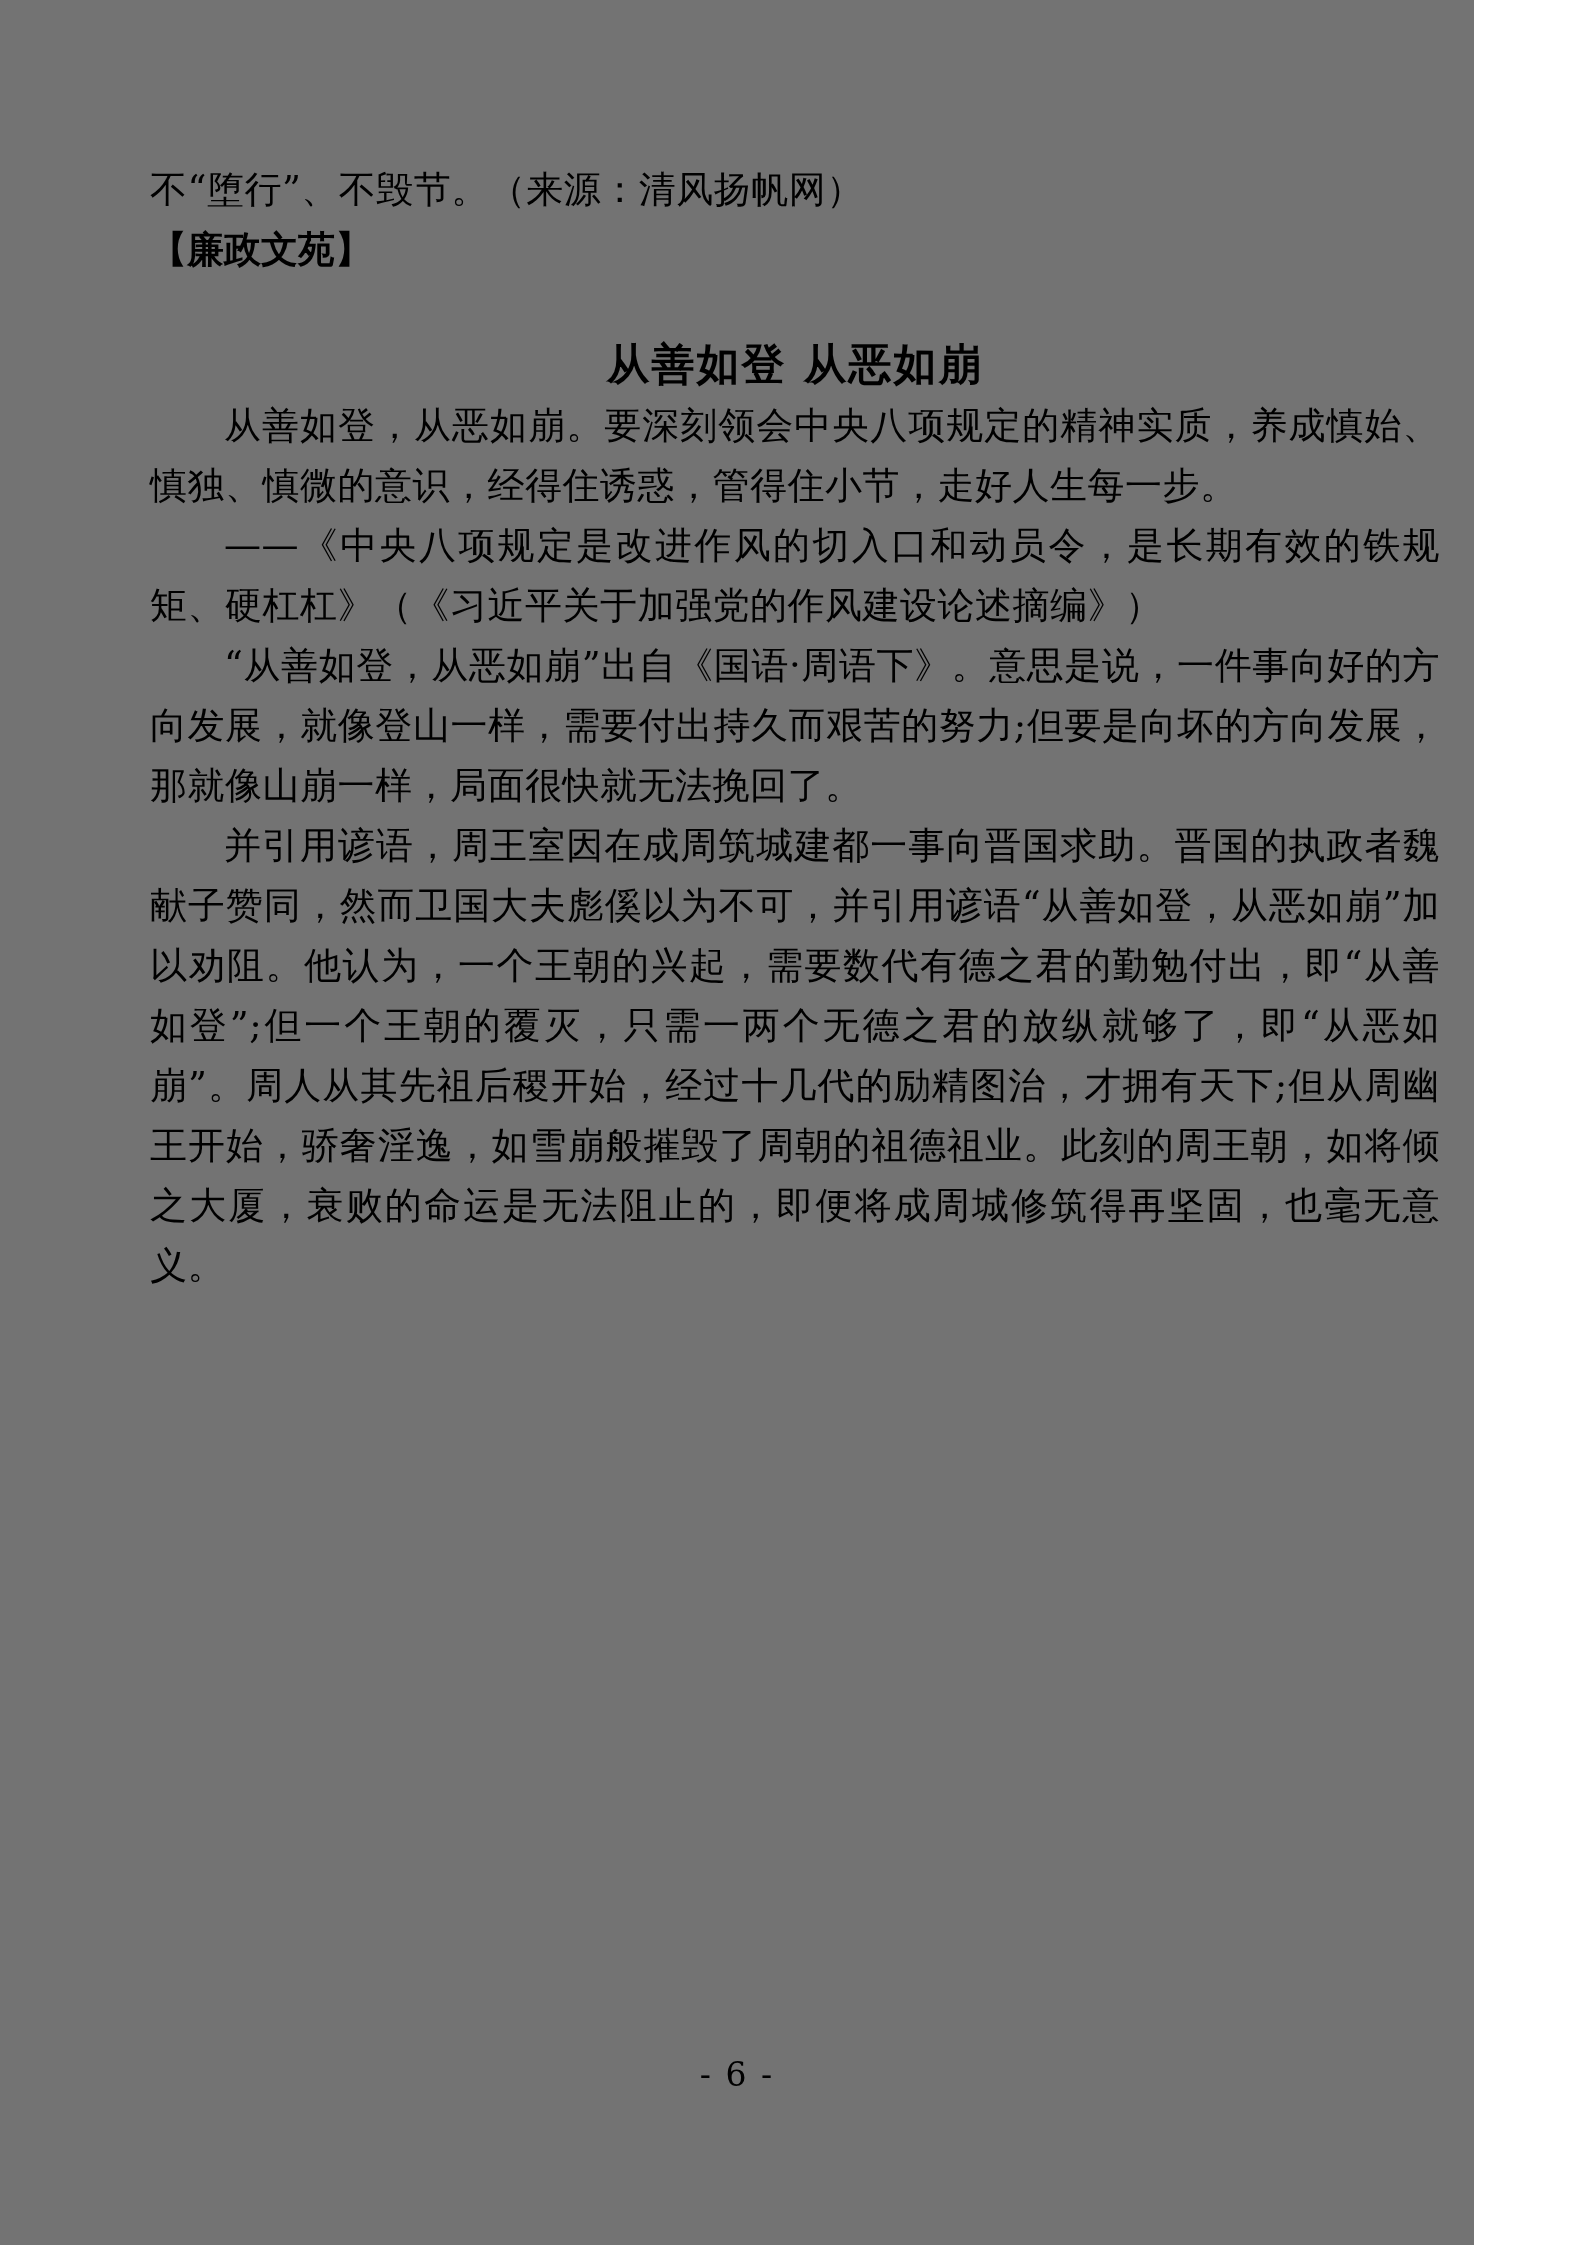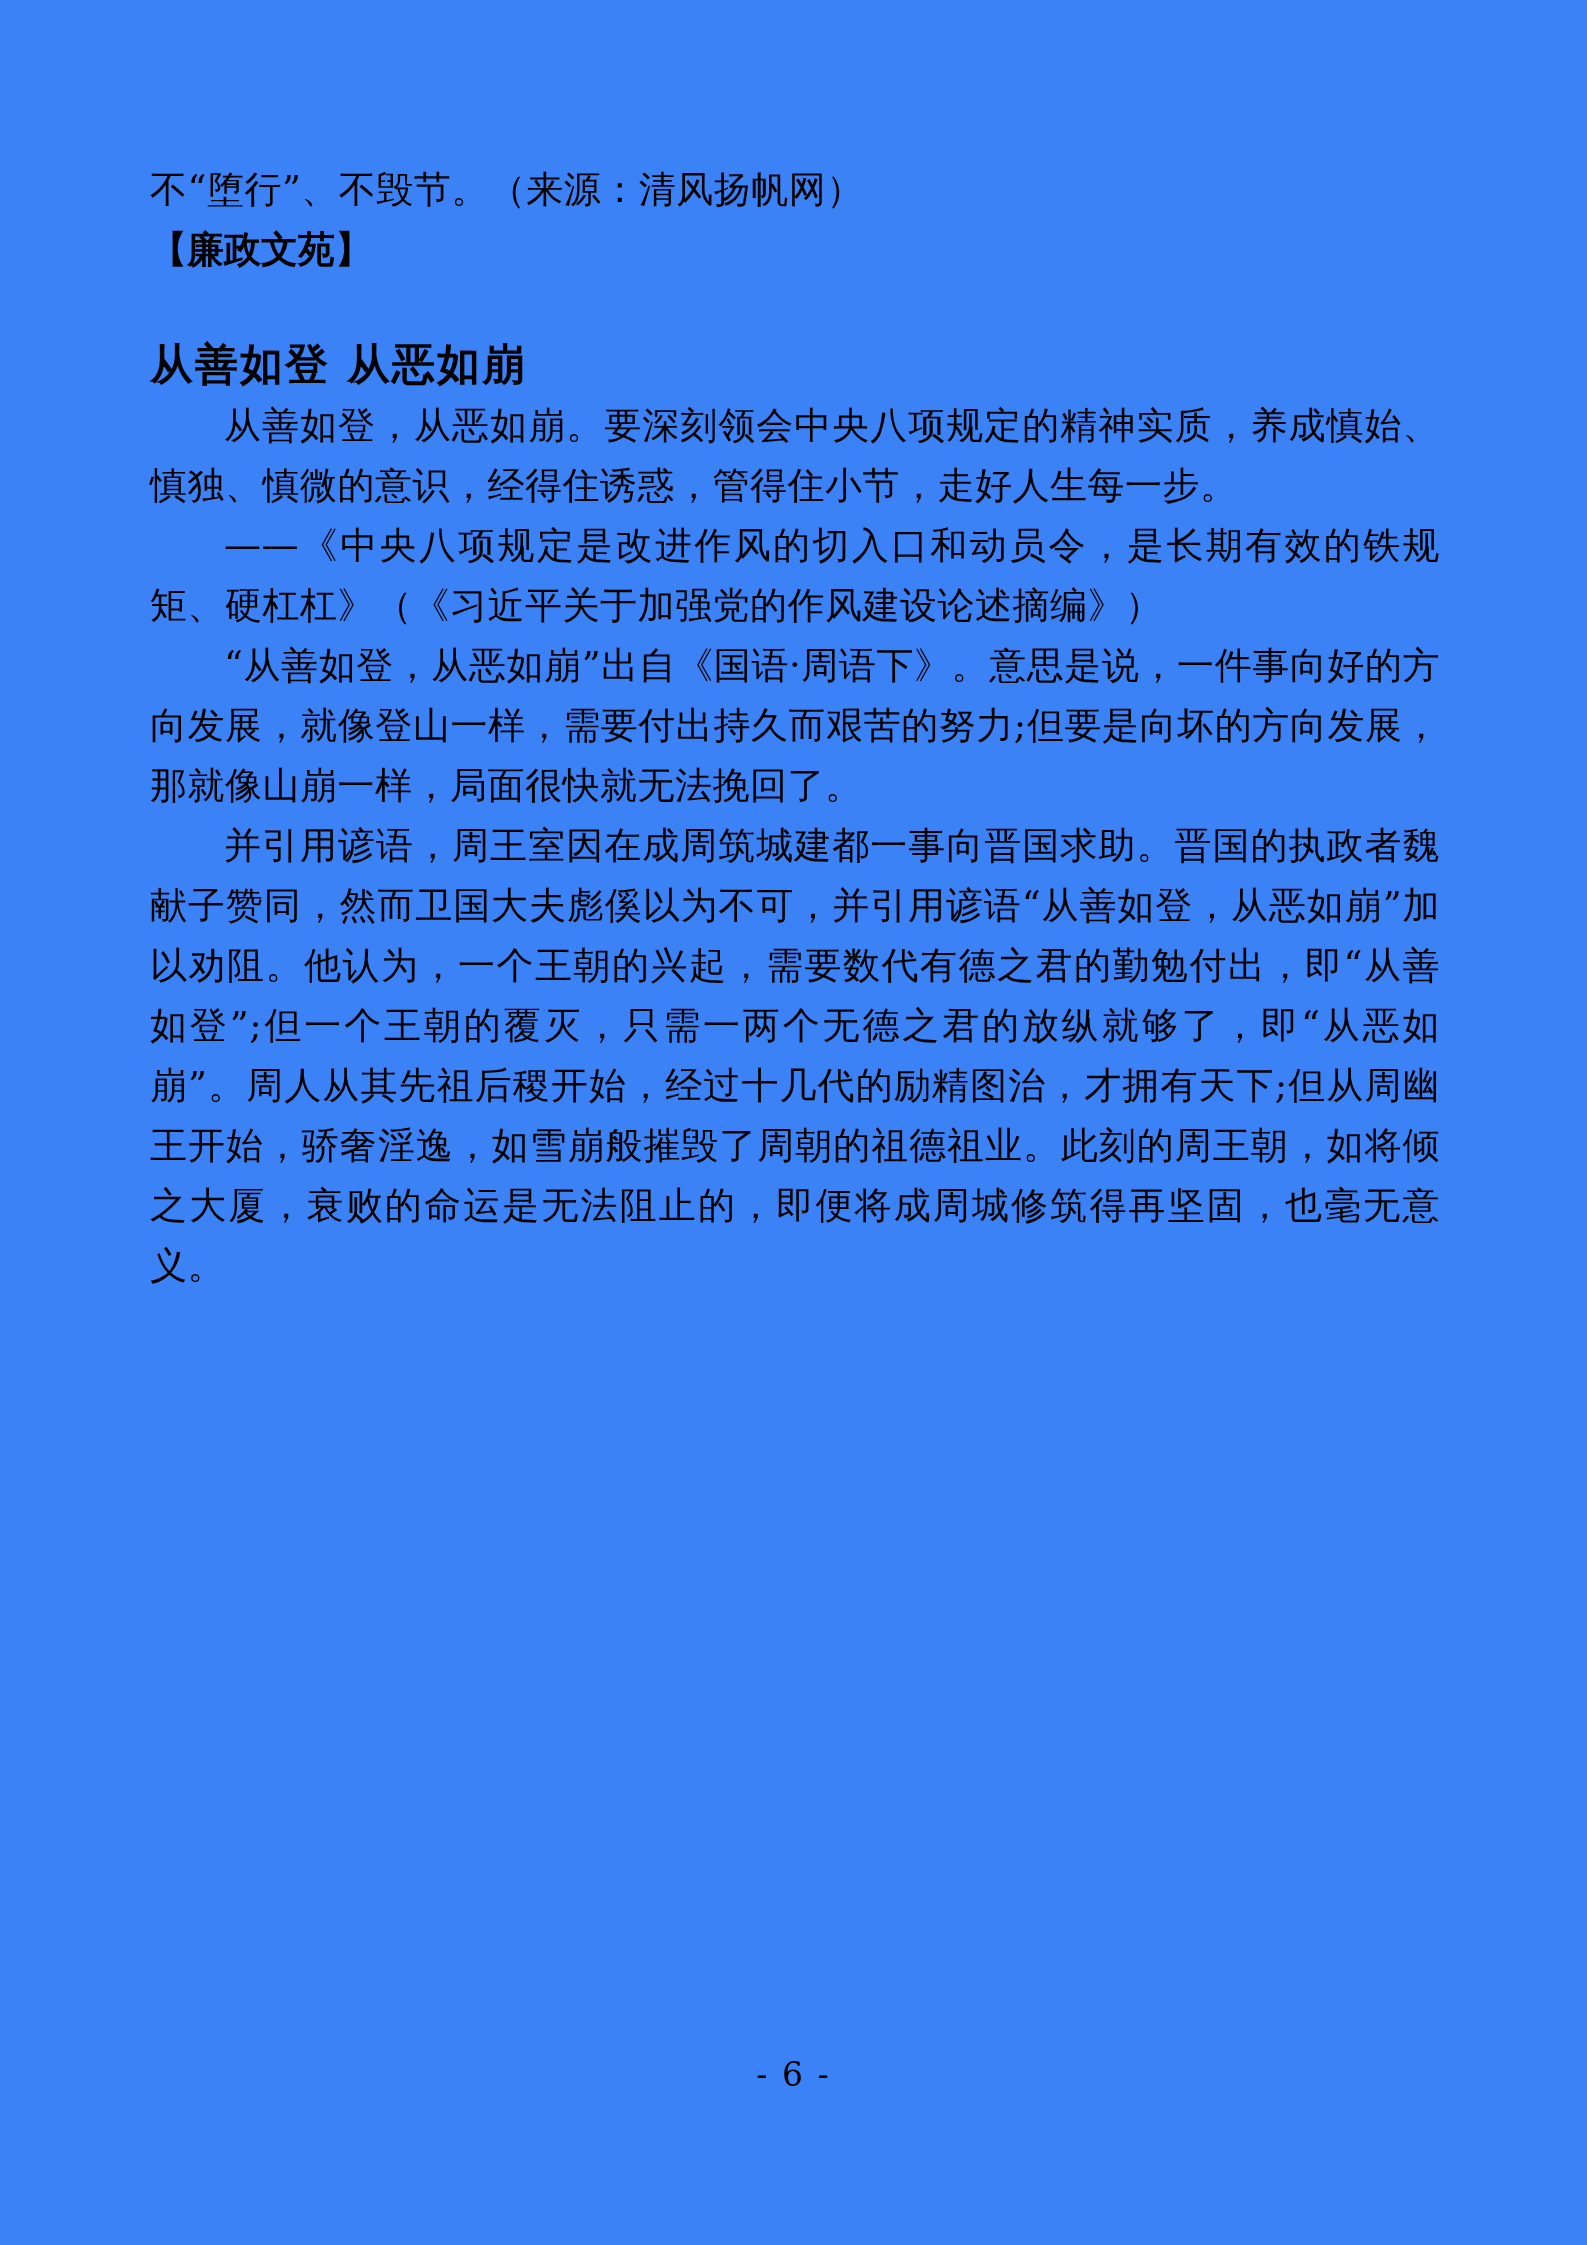--- a/index.html
+++ b/index.html
@@ -6,23 +6,23 @@
     margin: 0;
     padding: 0;
     background: #ffffff;
   }
   body {
     font-family: "DejaVu Serif", "Liberation Serif", serif;
     color: #000000;
   }
   .page {
     position: relative;
-    width: 1587px;
+    width: 1474px;
     height: 2245px;
-    background: #3b82f6;
+    background: #737373;
     box-sizing: border-box;
     overflow: hidden;
   }
   .content {
     position: absolute;
     left: 150px;
     top: 0;
     width: 1290px;
   }
   .para {
@@ -37,21 +37,21 @@
     margin-top: 160px;
   }
   .section-tag {
     font-size: 37px;
     font-weight: bold;
     line-height: 1.62;
     font-family: "DejaVu Serif", "Liberation Serif", serif;
   }
   .article-title {
     margin-top: 52px;
-    text-align: left;
+    text-align: center;
     font-size: 43px;
     font-weight: bold;
     letter-spacing: 2px;
     line-height: 1.5;
   }
   .body-block {
   }
   .body-block .para {
     text-indent: 2em;
   }

